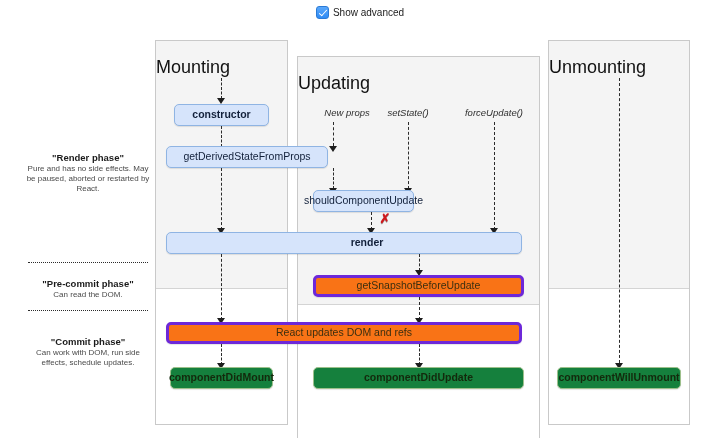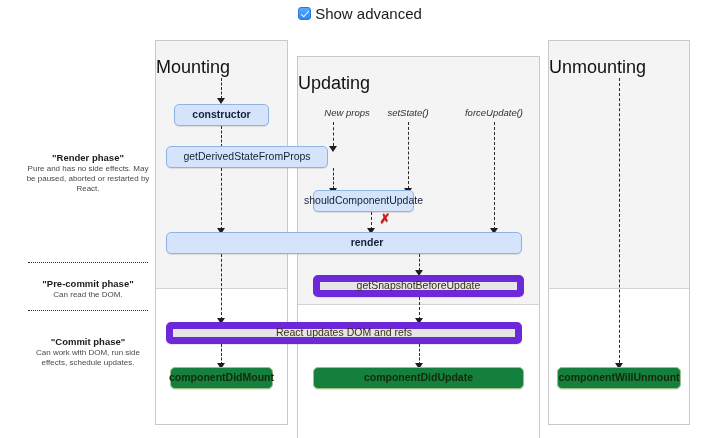--- a/index.html
+++ b/index.html
@@ -38,21 +38,21 @@
   #advanced-toggle .cbx::after {
     content: "";
     position: absolute;
     left: 4px; top: 1px;
     width: 3px; height: 7px;
     border: solid #ffffff;
     border-width: 0 1.6px 1.6px 0;
     transform: rotate(42deg);
   }
   #advanced-toggle .lbl {
-    font-size: 15px;
+    font-size: 10px;
     color: #1b1b1b;
     line-height: 1;
   }
 
   
   #diagram {
     position: absolute;
     left: 0; top: 0;
     width: 720px; height: 438px;
   }
@@ -121,22 +121,22 @@
     line-height: 1.1;
     height: 22px;
     box-shadow: 0 1px 1px rgba(0,0,0,0.10);
   }
   .node.blue {
     background: #d6e4fb;
     border: 1px solid #8fb4e3;
     color: #12203a;
   }
   .node.cream {
-    background: #e5e5e5;
-    border: 7px solid #6d28d9;
+    background: #f97316;
+    border: 3px solid #6d28d9;
     color: #3b2f10;
   }
   .node.green {
     background: #15803d;
     border: 1px solid #9dc08b;
     color: #13290c;
   }
   .node.bold { font-weight: bold; }
 
   

